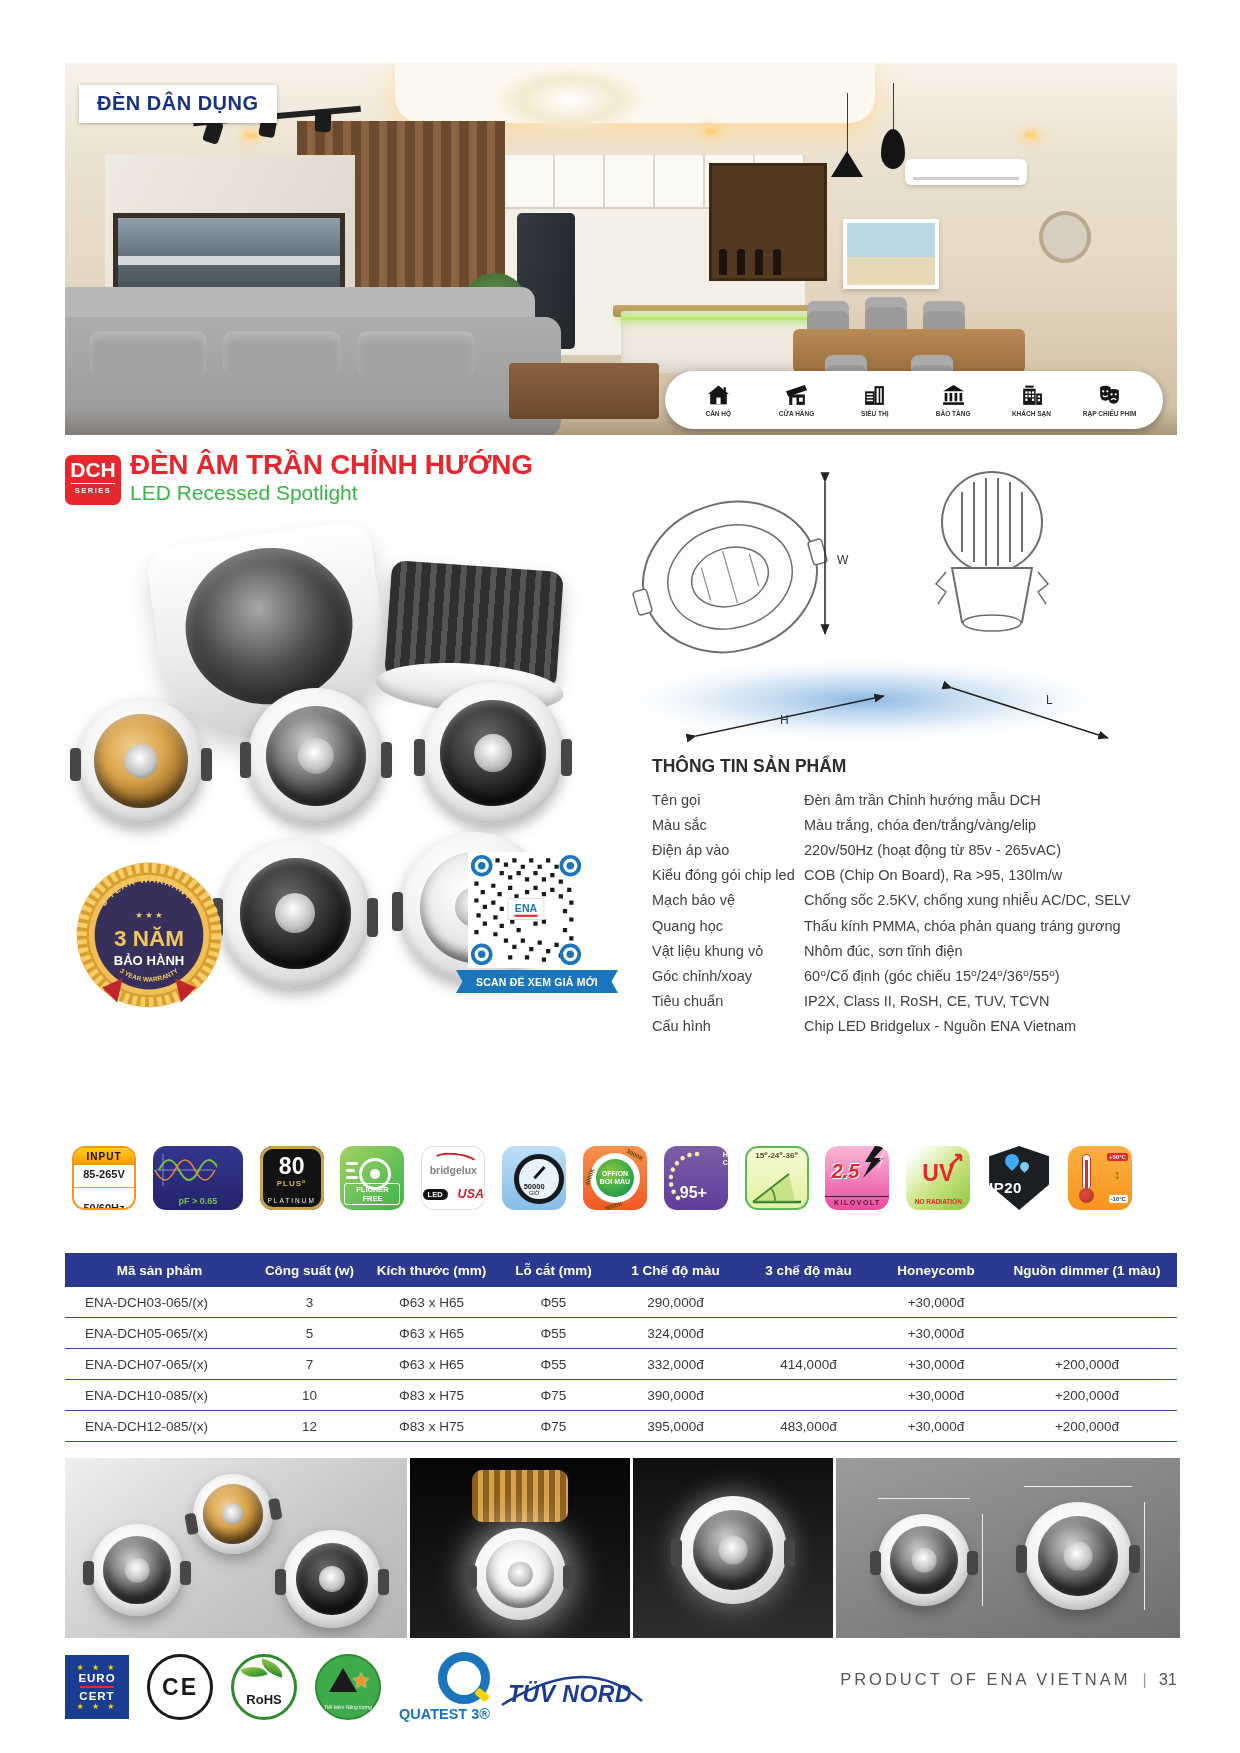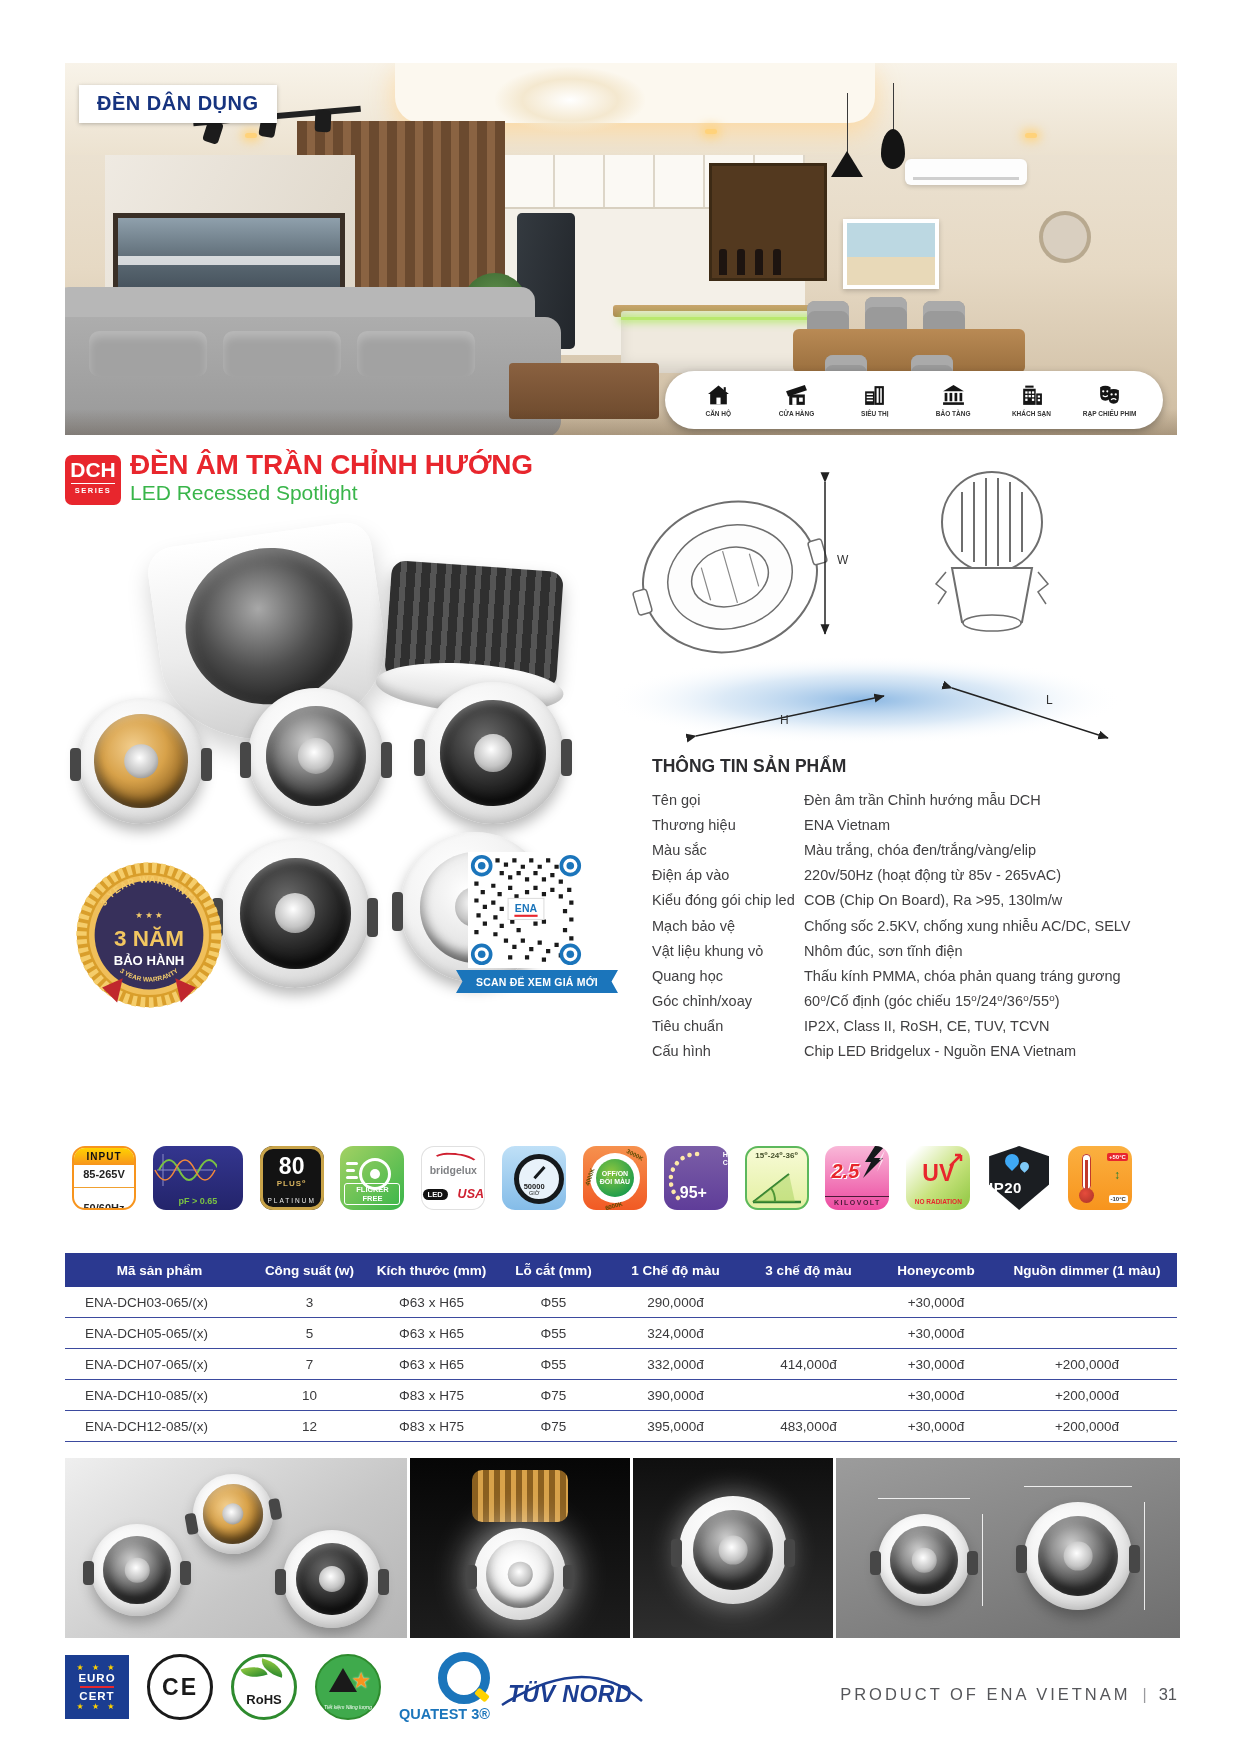--- a/index.html
+++ b/index.html
@@ -179,21 +179,21 @@
   .lg-eco .mt{position:absolute;left:12px;top:12px;width:0;height:0;border-left:14px solid transparent;border-right:14px solid transparent;border-bottom:24px solid #1a1a1a;}
   .lg-eco .st{position:absolute;right:8px;top:12px;color:#f7941d;font-size:22px;text-shadow:0 0 2px #fff;}
   .lg-eco span{position:absolute;left:0;right:0;bottom:8px;text-align:center;color:#fff;font-size:5px;font-style:italic;}
   .lg-qt{display:flex;flex-direction:column;align-items:flex-end;gap:2px;}
   .lg-qt .q{width:34px;height:34px;border:9px solid #1b75bb;border-radius:50%;position:relative;}
   .lg-qt .q i{position:absolute;right:-8px;bottom:-4px;width:14px;height:8px;background:#ffd200;transform:rotate(40deg);border-radius:2px;}
   .lg-qt span{color:#1b75bb;font-size:14.5px;font-weight:800;}
   .lg-tuv{position:relative;padding-top:14px;}
   .lg-tuv span{color:#1b3d91;font-size:23px;font-weight:900;font-style:italic;letter-spacing:.5px;}
   .lg-tuv svg{position:absolute;right:-14px;top:0;}
-  .foot-right{position:absolute;right:0;top:18px;display:flex;align-items:center;color:#55565a;margin-top:15px;}
+  .foot-right{position:absolute;right:0;top:18px;display:flex;align-items:center;color:#55565a;}
   .foot-right .b{font-size:16.5px;letter-spacing:3px;}
   .foot-right .d{font-size:16px;color:#9a9a9e;padding:0 12px;}
   .foot-right .n{font-size:16.5px;}
 </style>
 </head>
 <body>
 
 <div class="page">
 
   <div class="hero">
@@ -439,46 +439,42 @@
     <text x="446" y="242" font-size="12" fill="#333">L</text>
   </svg>
 
   <div class="abs specs">
     <h3>THÔNG TIN SẢN PHẨM</h3>
     <div class="spec-row">
         <span class="sl">Tên gọi</span>
         <span class="sv">Đèn âm trần Chỉnh hướng mẫu DCH</span>
       </div>
     <div class="spec-row">
-        <span class="sl">Thương hiệu</span>
-        <span class="sv">ENA Vietnam</span>
-      </div>
-    <div class="spec-row">
         <span class="sl">Màu sắc</span>
         <span class="sv">Màu trắng, chóa đen/trắng/vàng/elip</span>
       </div>
     <div class="spec-row">
         <span class="sl">Điện áp vào</span>
         <span class="sv">220v/50Hz (hoạt động từ 85v - 265vAC)</span>
       </div>
     <div class="spec-row">
         <span class="sl">Kiểu đóng gói chip led</span>
         <span class="sv">COB (Chip On Board), Ra &gt;95, 130lm/w</span>
       </div>
     <div class="spec-row">
         <span class="sl">Mạch bảo vệ</span>
         <span class="sv">Chống sốc 2.5KV, chống xung nhiễu AC/DC, SELV</span>
       </div>
     <div class="spec-row">
+        <span class="sl">Quang học</span>
+        <span class="sv">Thấu kính PMMA, chóa phản quang tráng gương</span>
+      </div>
+    <div class="spec-row">
         <span class="sl">Vật liệu khung vỏ</span>
         <span class="sv">Nhôm đúc, sơn tĩnh điện</span>
-      </div>
-    <div class="spec-row">
-        <span class="sl">Quang học</span>
-        <span class="sv">Thấu kính PMMA, chóa phản quang tráng gương</span>
       </div>
     <div class="spec-row">
         <span class="sl">Góc chỉnh/xoay</span>
         <span class="sv">60⁰/Cố định (góc chiếu 15⁰/24⁰/36⁰/55⁰)</span>
       </div>
     <div class="spec-row">
         <span class="sl">Tiêu chuẩn</span>
         <span class="sv">IP2X, Class II, RoSH, CE, TUV, TCVN</span>
       </div>
     <div class="spec-row">

